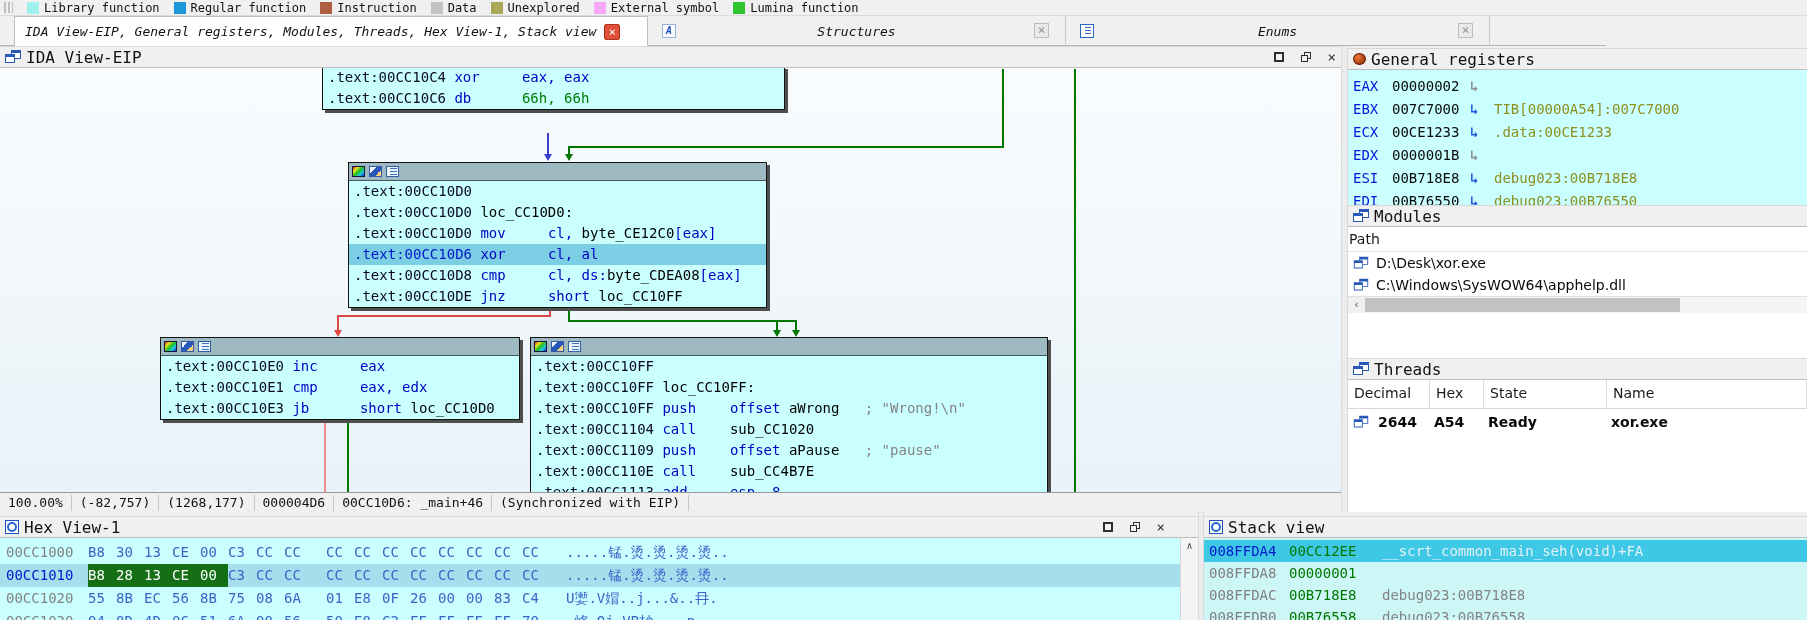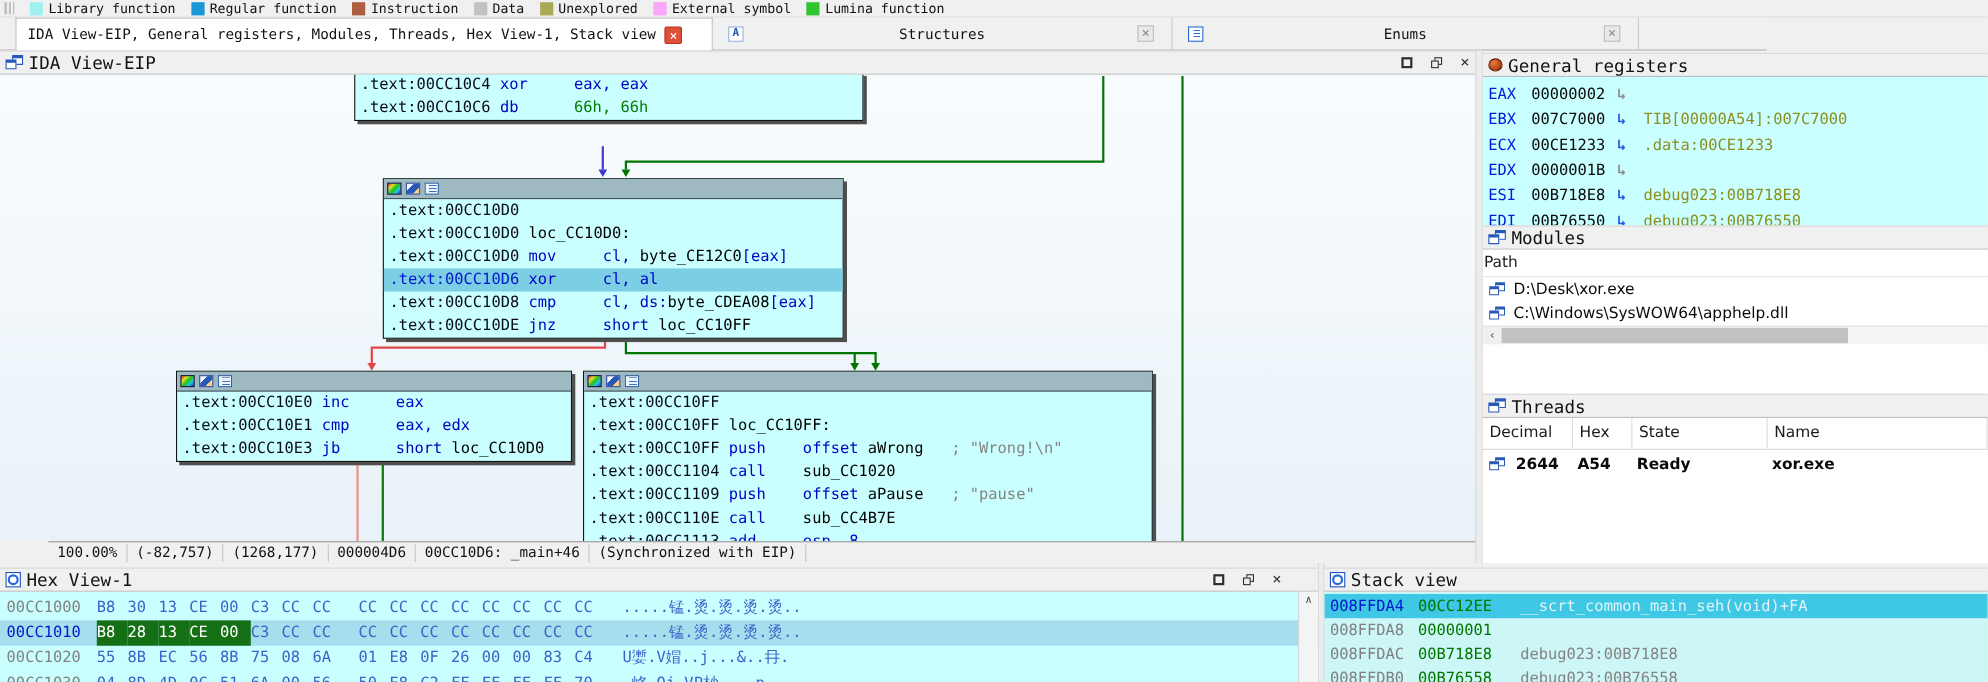--- a/index.html
+++ b/index.html
@@ -11,21 +11,21 @@
   #legend-bar { left:0; top:0; width:1807px; height:16px; background:#f0f0f0;
     border-bottom:1px solid #dcdcdc; display:flex; align-items:center; gap:14px;
     padding-left:4px; font-size:12px; color:#111; }
   .grip { width:9px; height:11px;
     background:repeating-linear-gradient(90deg,#bfbfbf 0 2px,#f0f0f0 2px 4px); }
   .lg-item { display:flex; align-items:center; gap:5px; white-space:nowrap; }
   .lg-sw { width:12px; height:12px; display:inline-block; }
 
   
   #tab-bar { left:0; top:16px; width:1606px; height:30px; background:#f0f0f0;
-    border-bottom:1px solid #b4b4b4; }
+    border-bottom:1px solid #b4b4b4;font-style:italic; }
   .tab { position:absolute; top:0; height:30px; font-size:13px; color:#111;
     display:flex; align-items:center; }
   .tab.active { background:#fff; border:1px solid #c0c0c0; border-bottom:none;
     padding:0 10px; }
   .tab.plain { border-right:1px solid #c8c8c8; }
   .tab-label { white-space:nowrap; }
   .tab.plain .tab-label { position:absolute; left:0; right:0; text-align:center; }
   .tab-close-red { width:16px; height:16px; background:#de5038; border:1px solid #b03420;
     border-radius:2px; color:#fff; font-size:12px; line-height:14px; text-align:center;
     margin-left:8px; }
@@ -86,21 +86,21 @@
     background:repeating-linear-gradient(180deg,#4070c0 0 1px,transparent 1px 3px); }
   .gline { height:21px; line-height:21px; font-size:14px; white-space:pre;
     padding-left:5px; }
   .gline.eip { background:#7ccee4; }
   .sa { color:#0a0a1e; } .se { color:#0018cc; } .sm { color:#0000c4; }
   .ss { color:#000000; } .sn { color:#007d00; } .sc { color:#848484; }
 
   
   #gstatus { left:0; top:492px; width:1341px; height:20px; background:#f0f0f0;
     border-top:1px solid #9a9a9a; display:flex; align-items:center; font-size:13px;
-    color:#111;margin-left:44px; }
+    color:#111; }
   .gs-seg { padding:0 8px; border-right:1px solid #c6c6c6; height:16px;
     line-height:16px; white-space:pre; }
 
   
   .splitter { position:absolute; background:#ececec; border-left:1px solid #dadada;
     border-right:1px solid #dadada; }
 
   
   #reg-content { left:1348px; top:70px; width:459px; height:135px; background:#c9ffff;
     overflow:hidden; }

